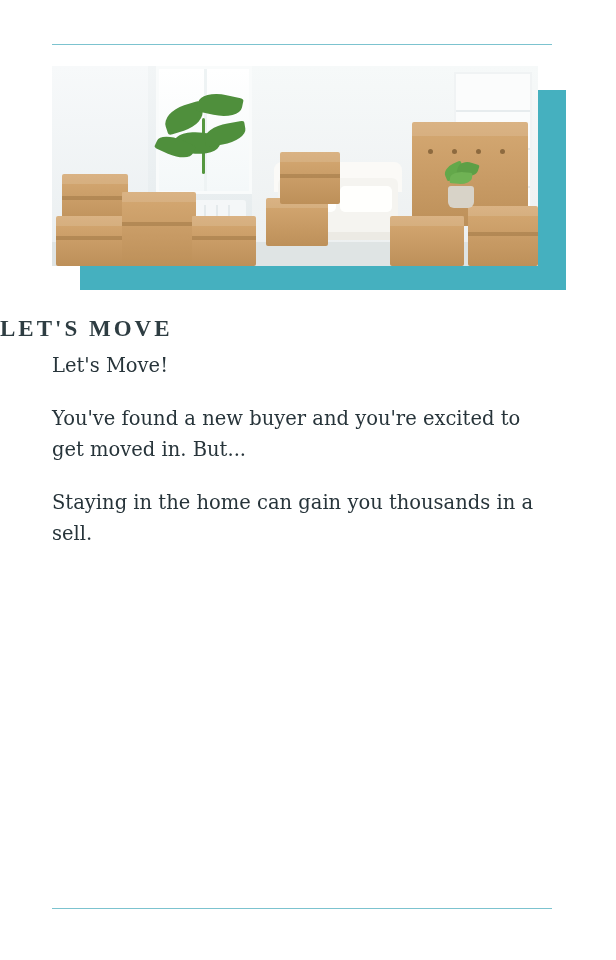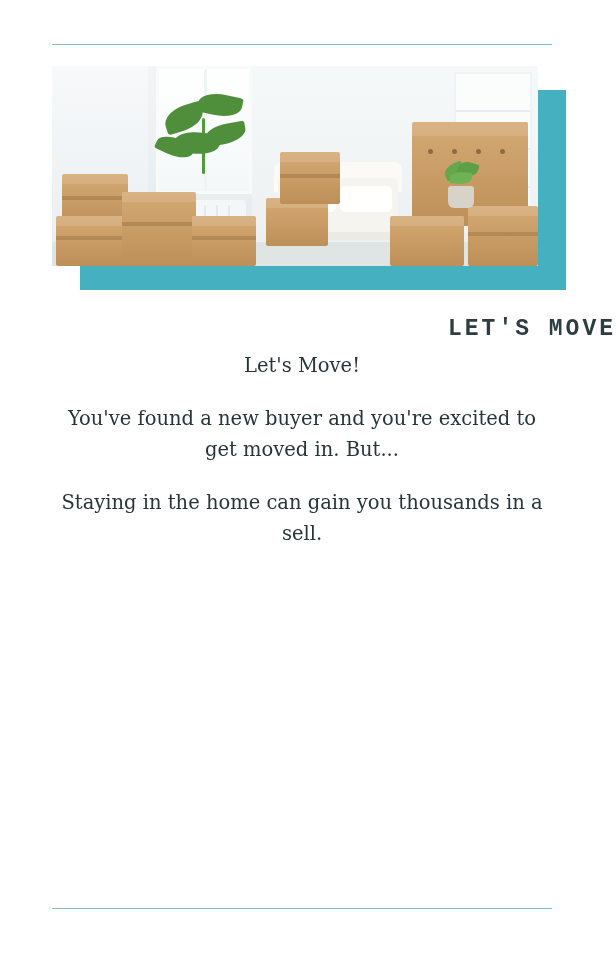--- a/index.html
+++ b/index.html
@@ -158,42 +158,41 @@
   .floor {
     position: absolute; left: 0; bottom: 0; width: 100%; height: 24px;
     background: #dfe4e4;
   }
 
   
   .title {
     position: absolute;
     left: 0; right: 0;
     top: 316px;
-    text-align: right;
-    font-family: Liberation Mono, monospace;
+    text-align: left;
+    font-family: Liberation Serif, serif;
     font-weight: bold;
     font-size: 23px;
     letter-spacing: 3px;
     color: #2e3d42;
   }
 
   
   .body-copy {
     position: absolute;
     left: 52px;
     top: 350px;
     width: 516px;
     color: #27343a;
     font-family: "DejaVu Serif", serif;
     font-size: 19.5px;
     line-height: 31px;
   }
   .body-copy p {
     margin: 0 16px 22px 0;
-    text-align: center;
   }
   .body-copy p:last-child { margin-bottom: 0; }
 </style>
 </head>
 <body>
 
 <div class="page">
 
   <div class="top-rule"></div>
 

